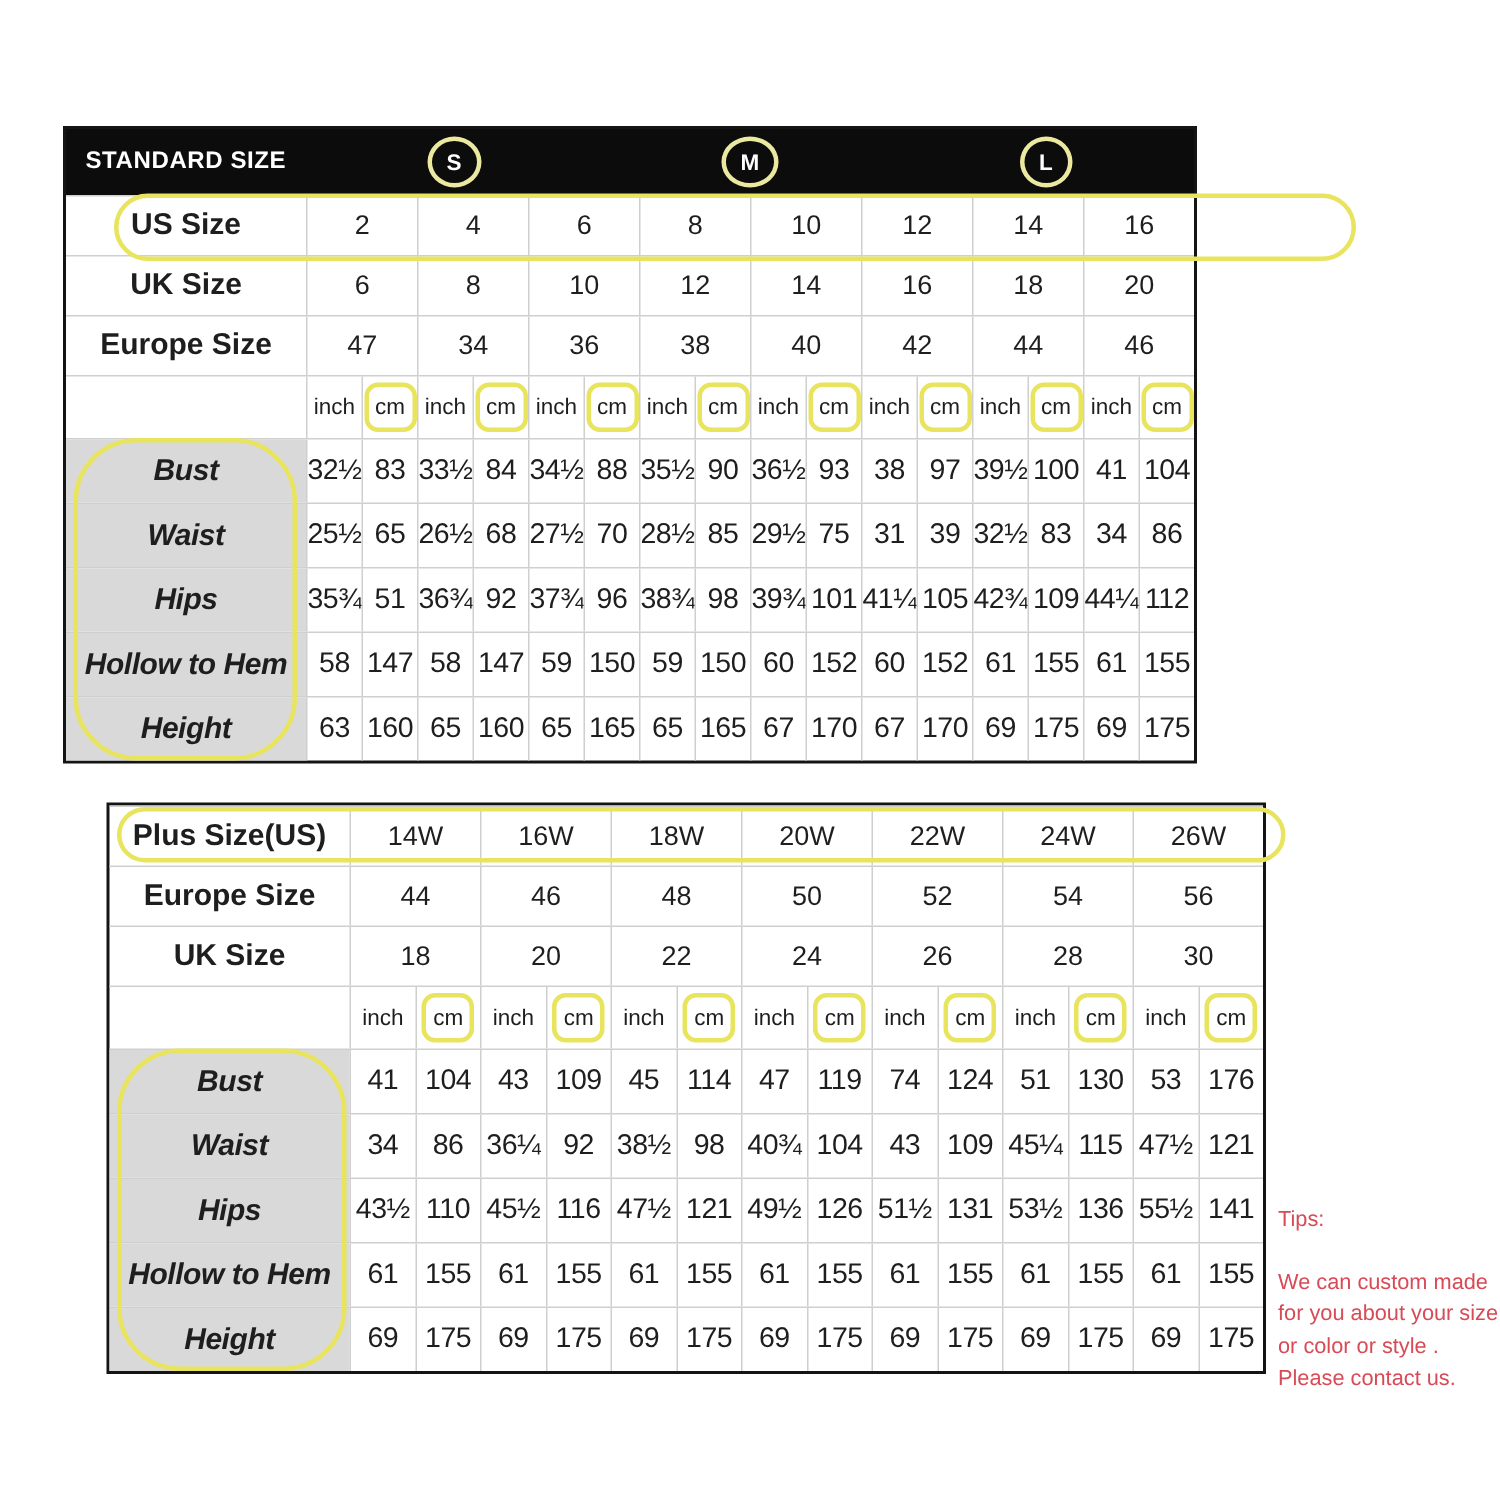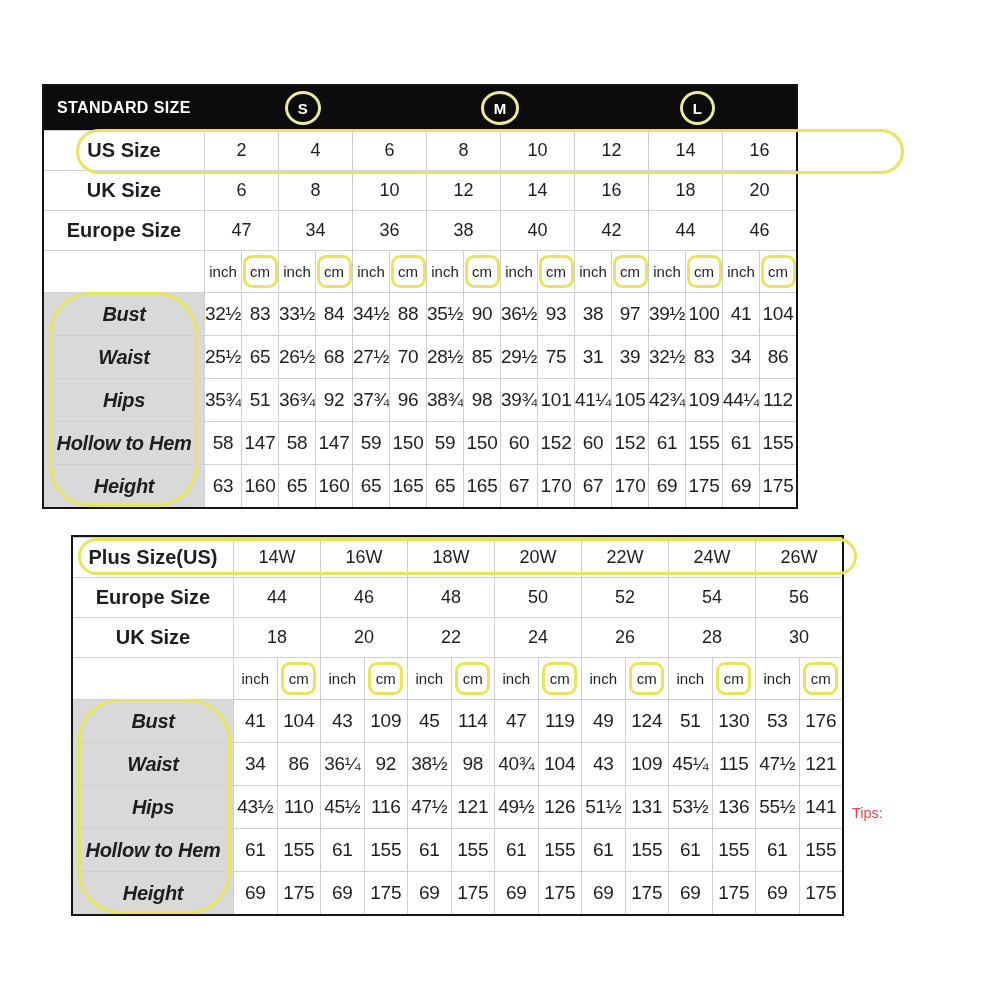--- a/index.html
+++ b/index.html
@@ -360,21 +360,21 @@
         <div class="row measure-row">
           <div class="cell label-cell gray">Bust</div>
           <div class="cell val-cell">41</div>
           <div class="cell val-cell">104</div>
           <div class="cell val-cell">43</div>
           <div class="cell val-cell">109</div>
           <div class="cell val-cell">45</div>
           <div class="cell val-cell">114</div>
           <div class="cell val-cell">47</div>
           <div class="cell val-cell">119</div>
-          <div class="cell val-cell">49</div>
+          <div class="cell val-cell">74</div>
           <div class="cell val-cell">124</div>
           <div class="cell val-cell">51</div>
           <div class="cell val-cell">130</div>
           <div class="cell val-cell">53</div>
           <div class="cell val-cell">176</div>
         </div>
         <div class="row measure-row">
           <div class="cell label-cell gray">Waist</div>
           <div class="cell val-cell">34</div>
           <div class="cell val-cell">86</div>
@@ -442,15 +442,21 @@
           <div class="cell val-cell">69</div>
           <div class="cell val-cell">175</div>
         </div>
       </div>
     <div class="hl hl-plus-row"></div>
     <div class="hl hl-plus-labels"></div>
   </div>
 
   <div class="tips">
     <div class="tips-heading">Tips:</div>
+    <div id="tips-lines">
+        <div>We can custom made</div>
+        <div>for you about your size</div>
+        <div>or color or style .</div>
+        <div>Please contact us.</div>
+      </div>
   </div>
 
 </div>
 
 </body></html>

